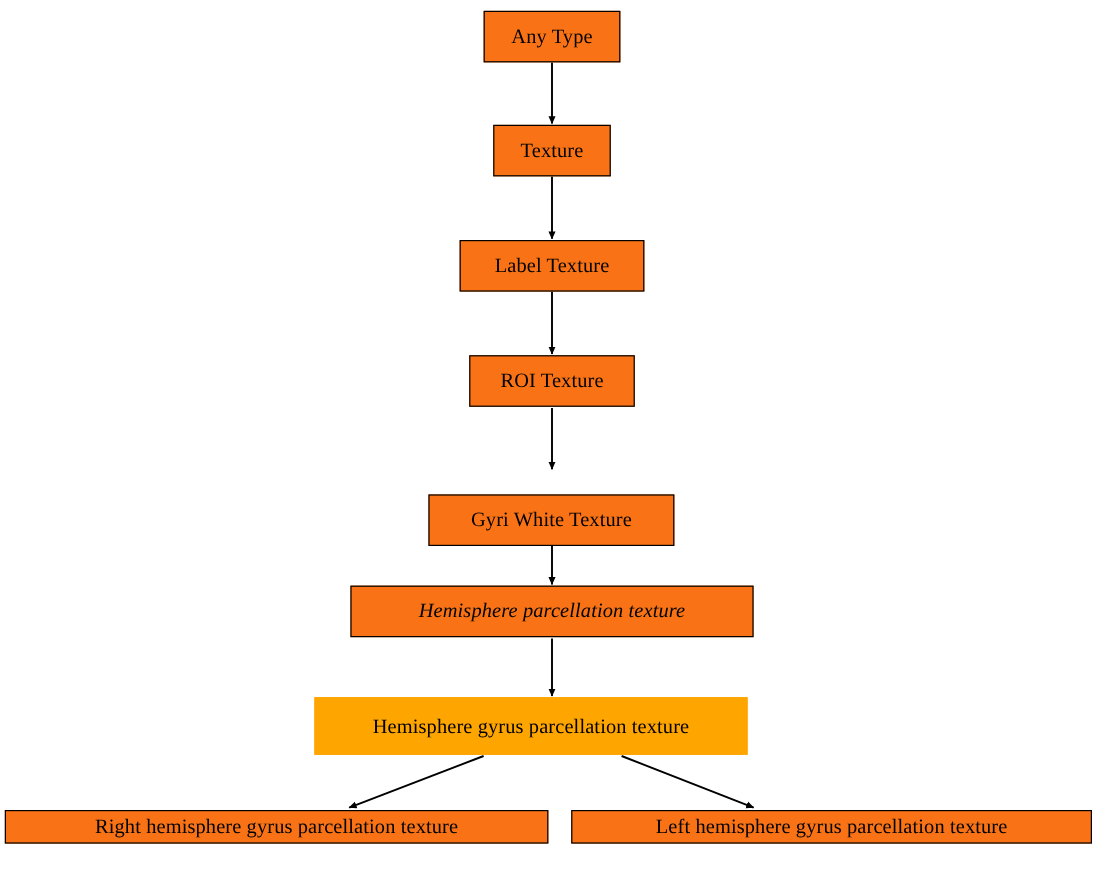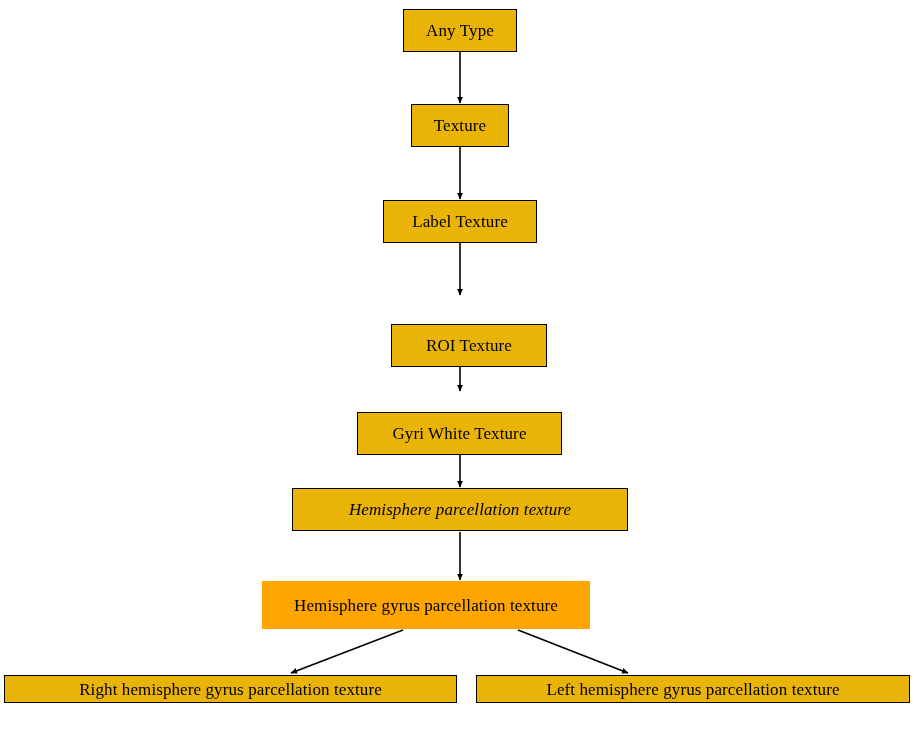--- a/index.html
+++ b/index.html
@@ -29,21 +29,21 @@
     height: 731px;
     pointer-events: none;
   }
   .node {
     position: absolute;
     box-sizing: border-box;
     display: flex;
     align-items: center;
     justify-content: center;
     border: 1px solid #000000;
-    background: #eab308;
+    background: #f97316;
     color: #000000;
     font-size: 17px;
     line-height: 1;
     white-space: nowrap;
     letter-spacing: 0.1px;
   }
   .node.highlight {
     background: #ffa500;
     border: 1px solid #ffa500;
   }
@@ -79,30 +79,30 @@
   <div id="nodes">
       <div class="node" style="left: 403px; top: 9px; width: 114px; height: 43px;">
         <span class="node-label">Any Type</span>
       </div>
       <div class="node" style="left: 411px; top: 104px; width: 98px; height: 43px;">
         <span class="node-label">Texture</span>
       </div>
       <div class="node" style="left: 383px; top: 200px; width: 154px; height: 43px;">
         <span class="node-label">Label Texture</span>
       </div>
-      <div class="node" style="left: 391px; top: 296px; width: 156px; height: 43px; margin-top: 28px;">
+      <div class="node" style="left: 391px; top: 296px; width: 138px; height: 43px;">
         <span class="node-label">ROI Texture</span>
       </div>
       <div class="node" style="left: 357px; top: 412px; width: 205px; height: 43px;">
         <span class="node-label">Gyri White Texture</span>
       </div>
       <div class="node" style="left: 292px; top: 488px; width: 336px; height: 43px; font-style: italic;">
         <span class="node-label">Hemisphere parcellation texture</span>
       </div>
-      <div class="node highlight" style="left: 262px; top: 581px; width: 328px; height: 48px;">
+      <div class="node highlight" style="left: 262px; top: 581px; width: 361px; height: 48px;">
         <span class="node-label">Hemisphere gyrus parcellation texture</span>
       </div>
       <div class="node" style="left: 4px; top: 675px; width: 453px; height: 28px;">
         <span class="node-label">Right hemisphere gyrus parcellation texture</span>
       </div>
       <div class="node" style="left: 476px; top: 675px; width: 434px; height: 28px;">
         <span class="node-label">Left hemisphere gyrus parcellation texture</span>
       </div>
     </div>
 

